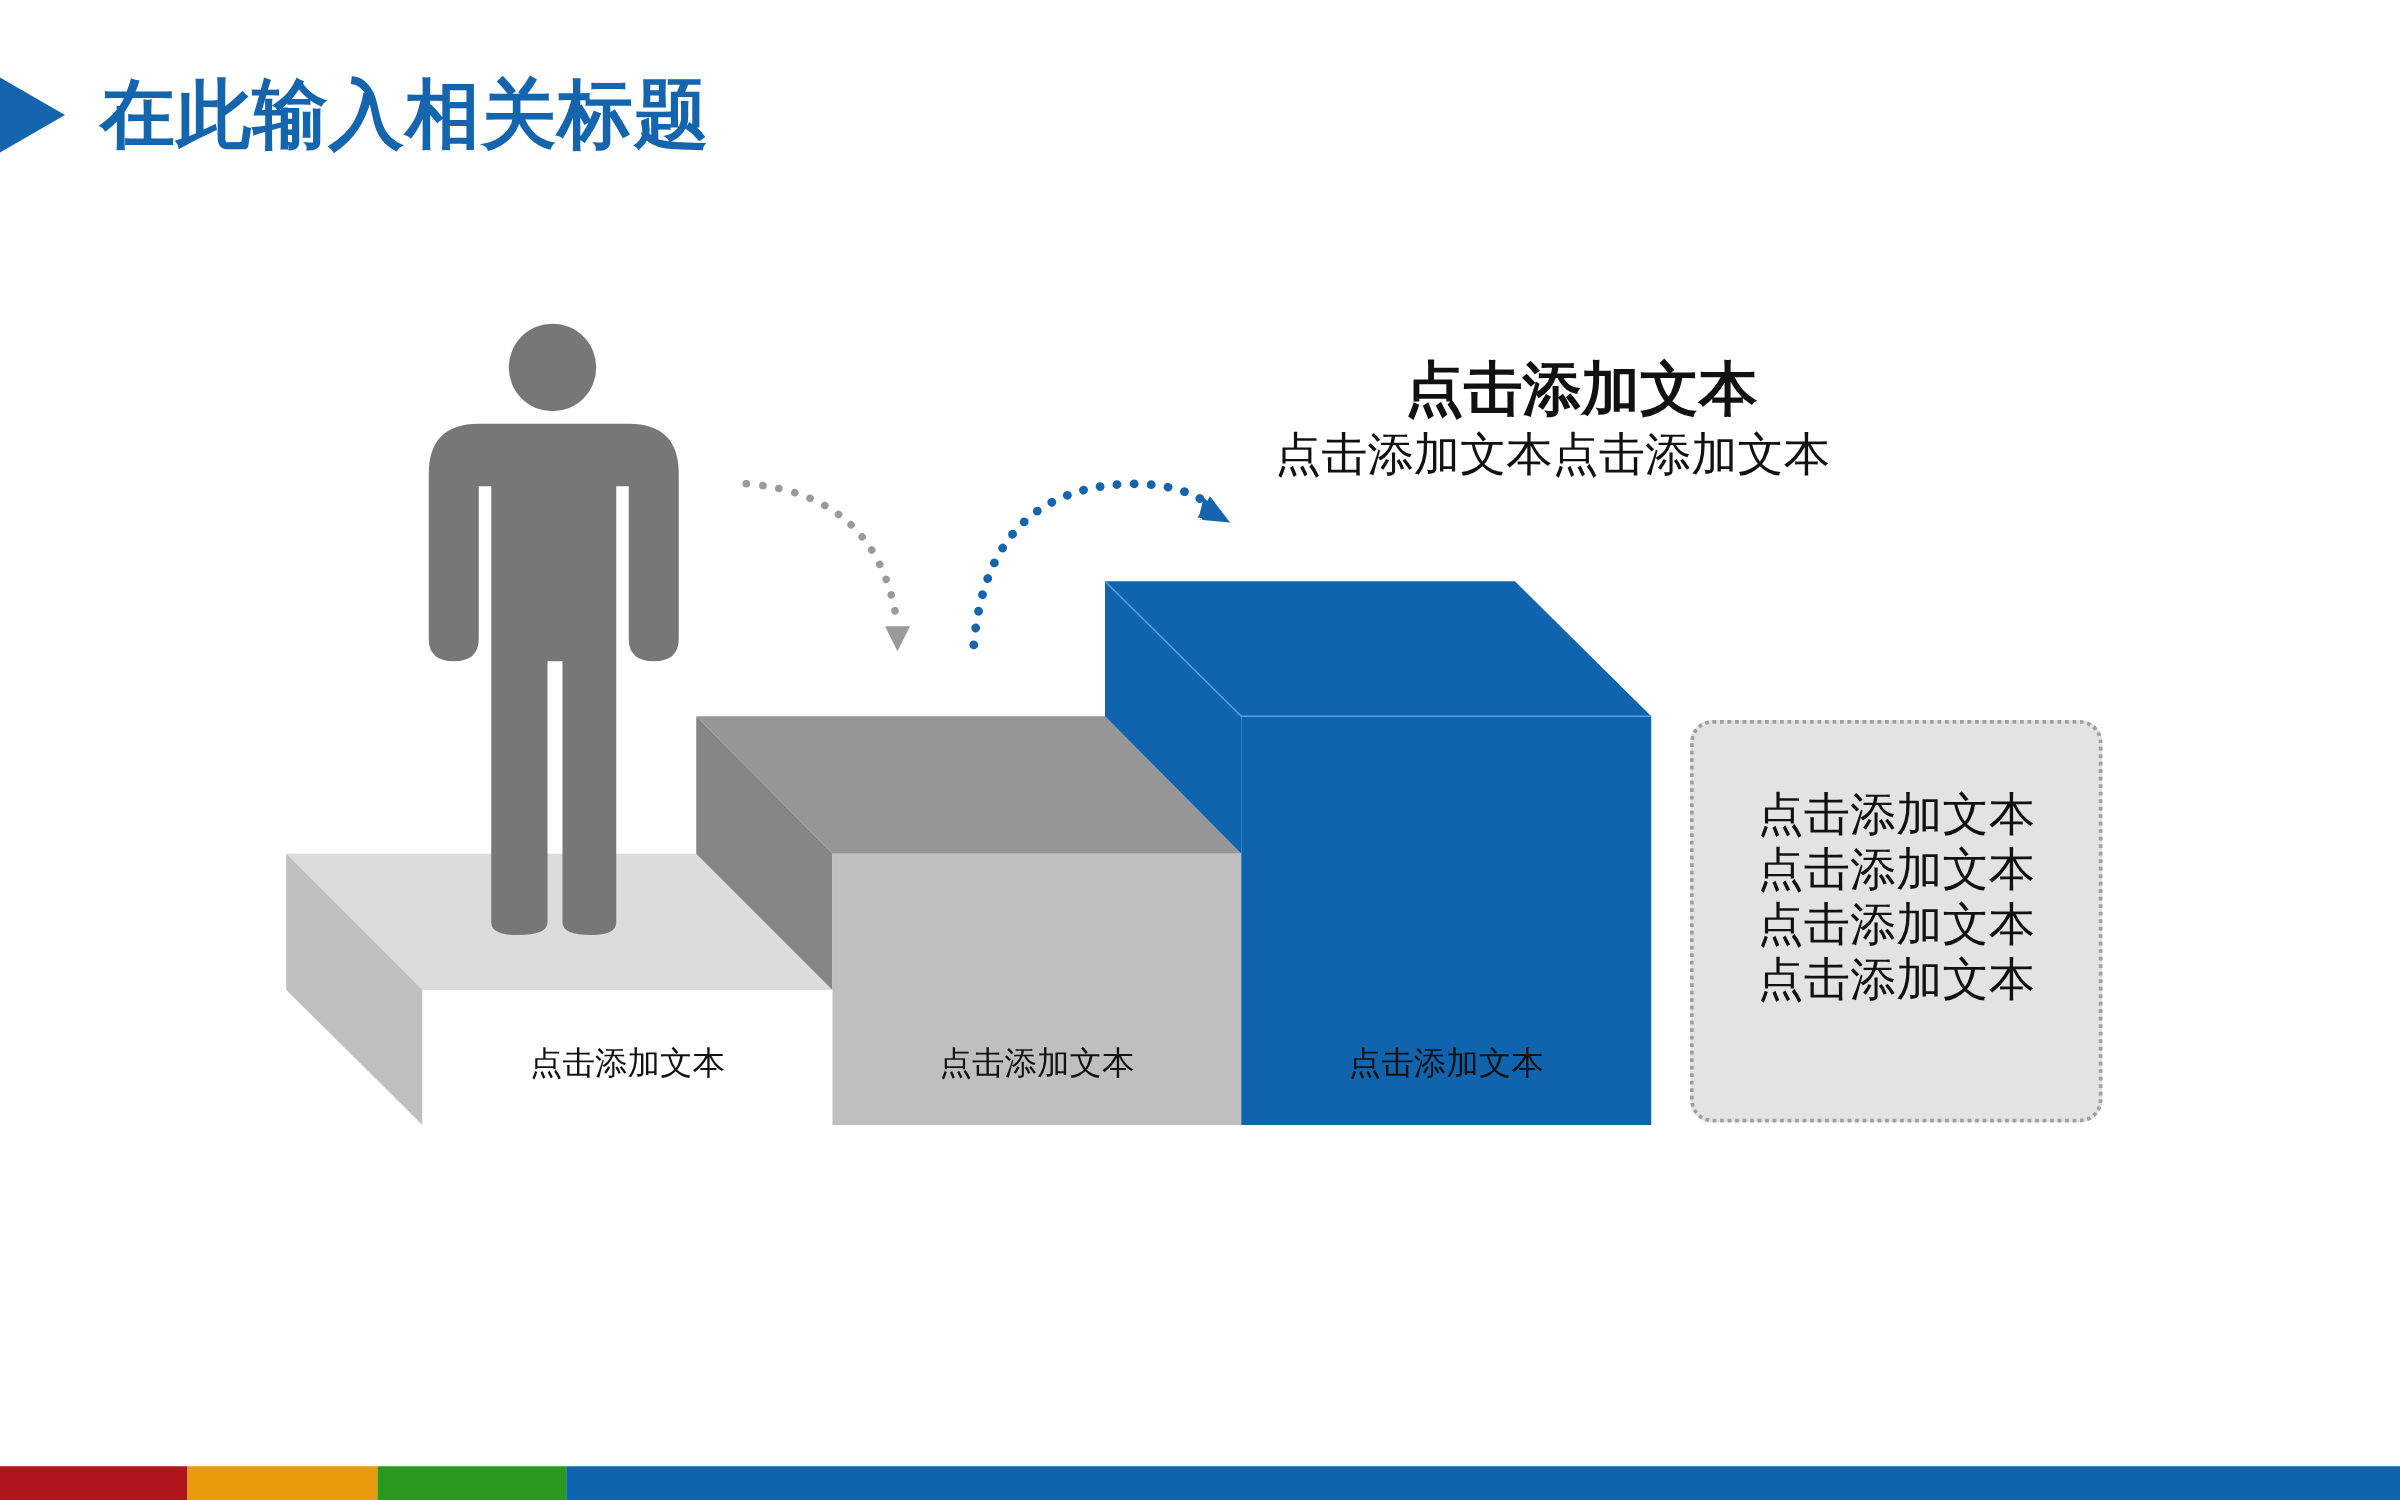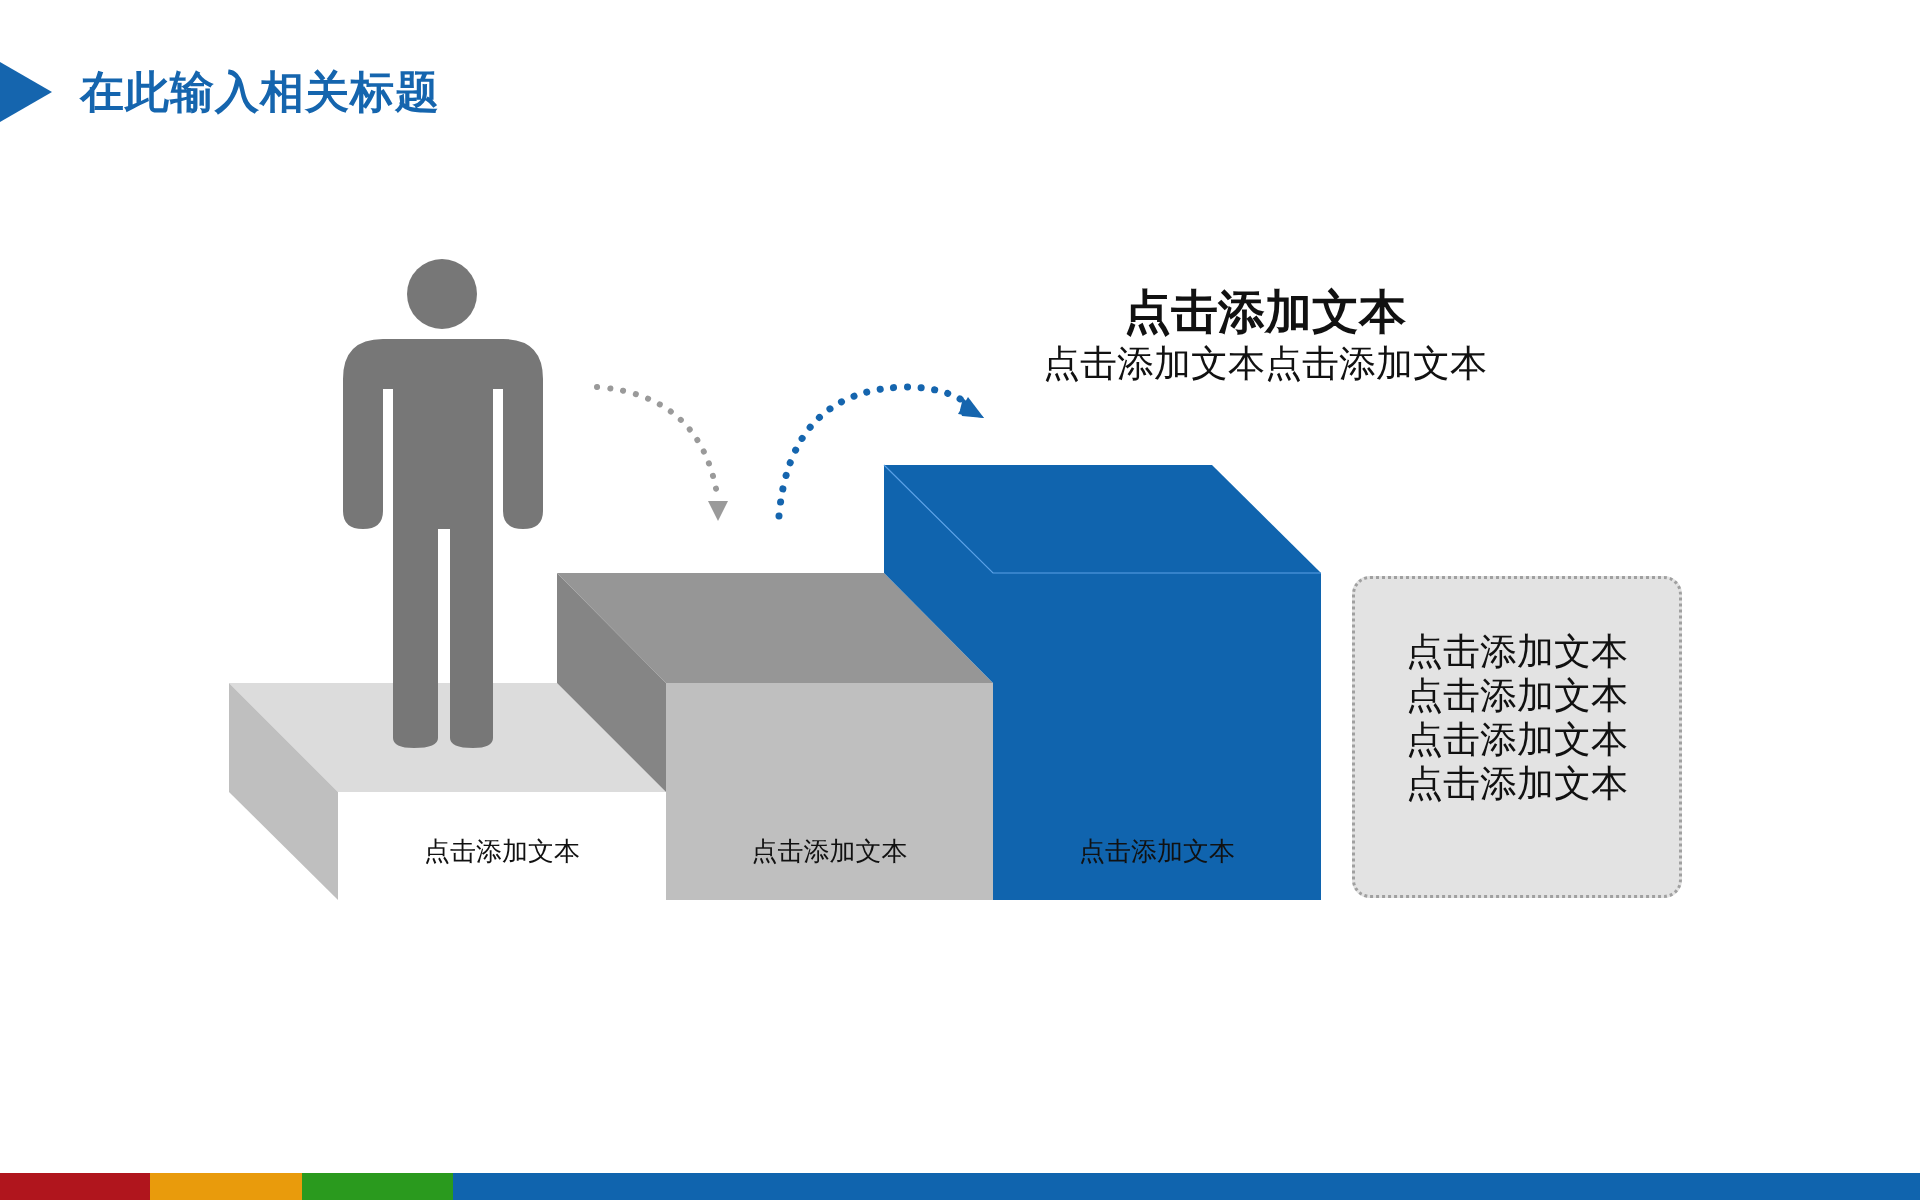--- a/index.html
+++ b/index.html
@@ -1,25 +1,25 @@
 <!DOCTYPE html>
 <html><head>
   <meta charset="utf-8">
   <style>
     html, body { margin: 0; padding: 0; }
     body { width: 1920px; height: 1200px; position: relative; background: #ffffff; overflow: hidden;
            font-family: "DejaVu Sans", "Liberation Sans", sans-serif; }
     .abs { position: absolute; }
     #title-arrow { left: 0; top: 62px; width: 0; height: 0;
       border-top: 30px solid transparent; border-bottom: 30px solid transparent; border-left: 52px solid #1565ae; }
-    #page-title { left: 80px; top: 60px; font-size: 44px; font-weight: bold; color: #1565ae; line-height: 64px; white-space: nowrap; letter-spacing: 1px; }
+    #page-title { left: 80px; top: 60px; font-size: 60px; font-weight: bold; color: #1565ae; line-height: 64px; white-space: nowrap; letter-spacing: 1px; }
     svg.stage { position: absolute; left: 0; top: 0; }
     .step-label { font-size: 26px; color: #111; text-align: center; line-height: 30px; white-space: nowrap; }
     #callout-heading { left: 1020px; width: 490px; top: 284px; text-align: center; font-size: 47px; font-weight: bold; color: #111; line-height: 56px; white-space: nowrap; }
-    #callout-sub { left: 1020px; width: 490px; top: 342px; text-align: center; font-size: 37px; color: #111; line-height: 44px; white-space: nowrap; }
+    #callout-sub { left: 1020px; width: 490px; top: 342px; text-align: left; font-size: 37px; color: #111; line-height: 44px; white-space: nowrap; }
     #note-box { left: 1352px; top: 576px; width: 330px; height: 322px; background: #e3e3e3;
       border: 3px dotted #a0a0a0; border-radius: 18px; box-sizing: border-box;
       display: flex; flex-direction: column; align-items: center; justify-content: center; padding-bottom: 38px; }
     .note-line { font-size: 37px; line-height: 44px; color: #111; white-space: nowrap; }
     #footer-bar { left: 0; top: 1173px; width: 1920px; height: 27px; display: flex; }
     .footer-seg { height: 100%; }
   </style>
 </head>
 <body>
 

